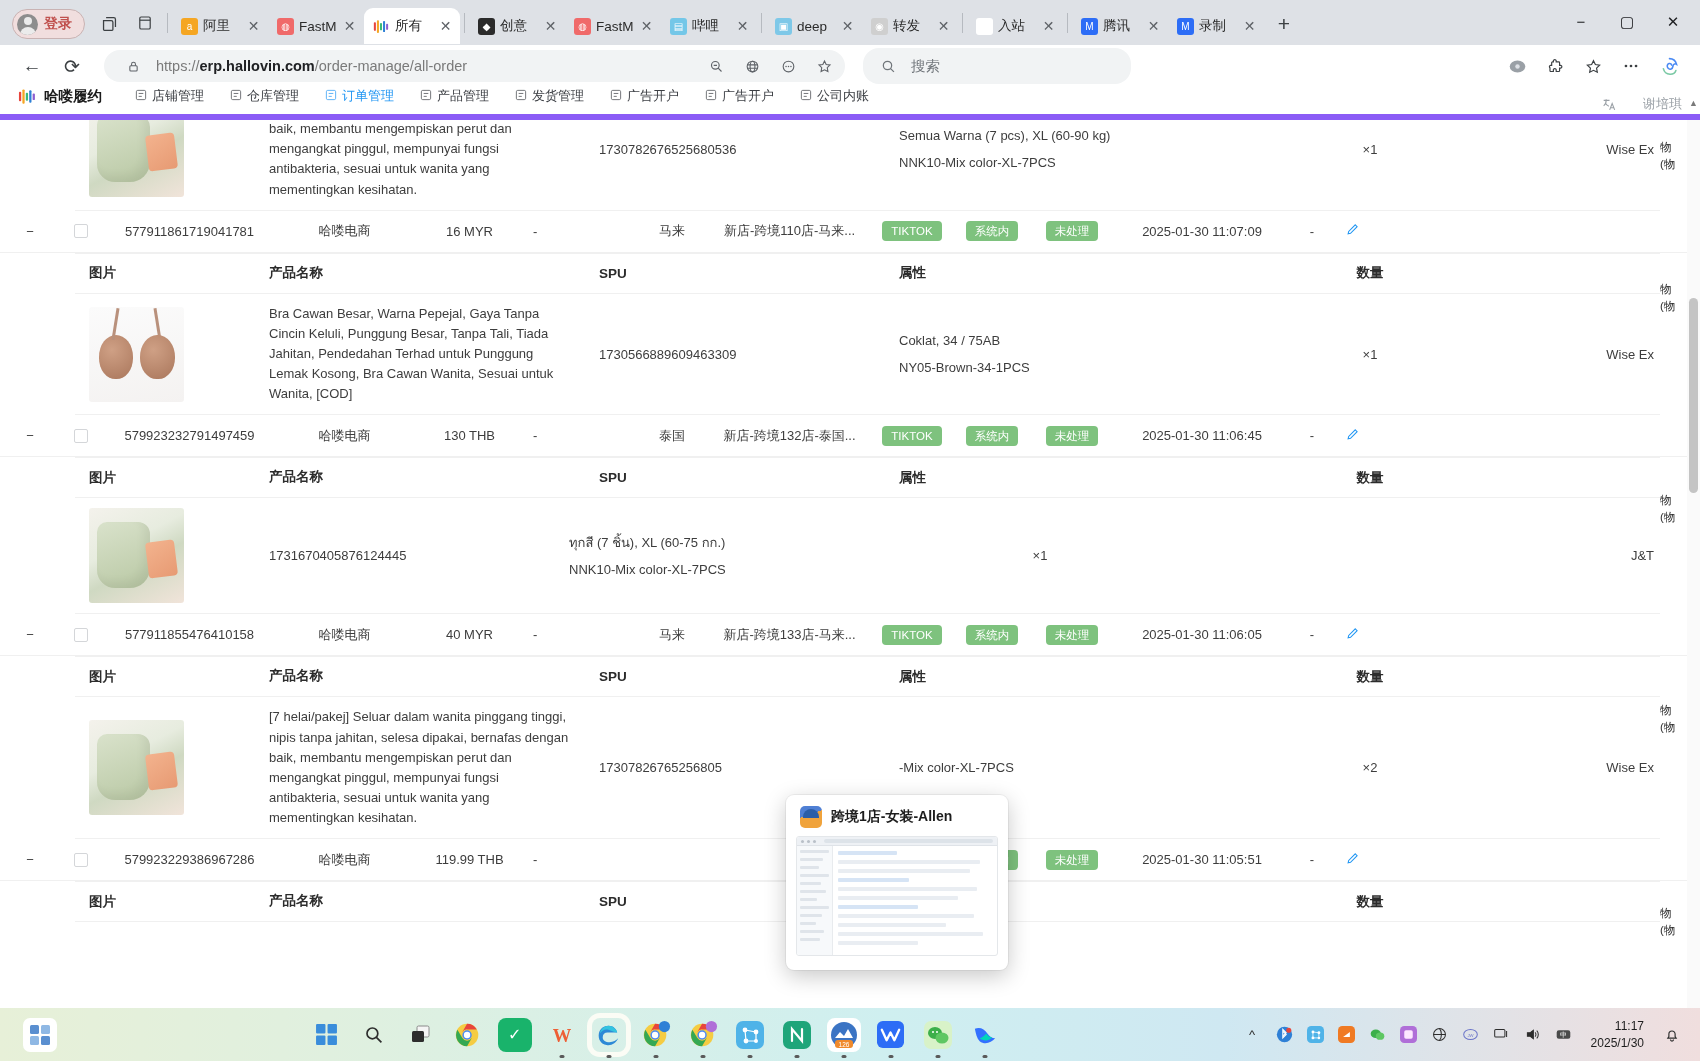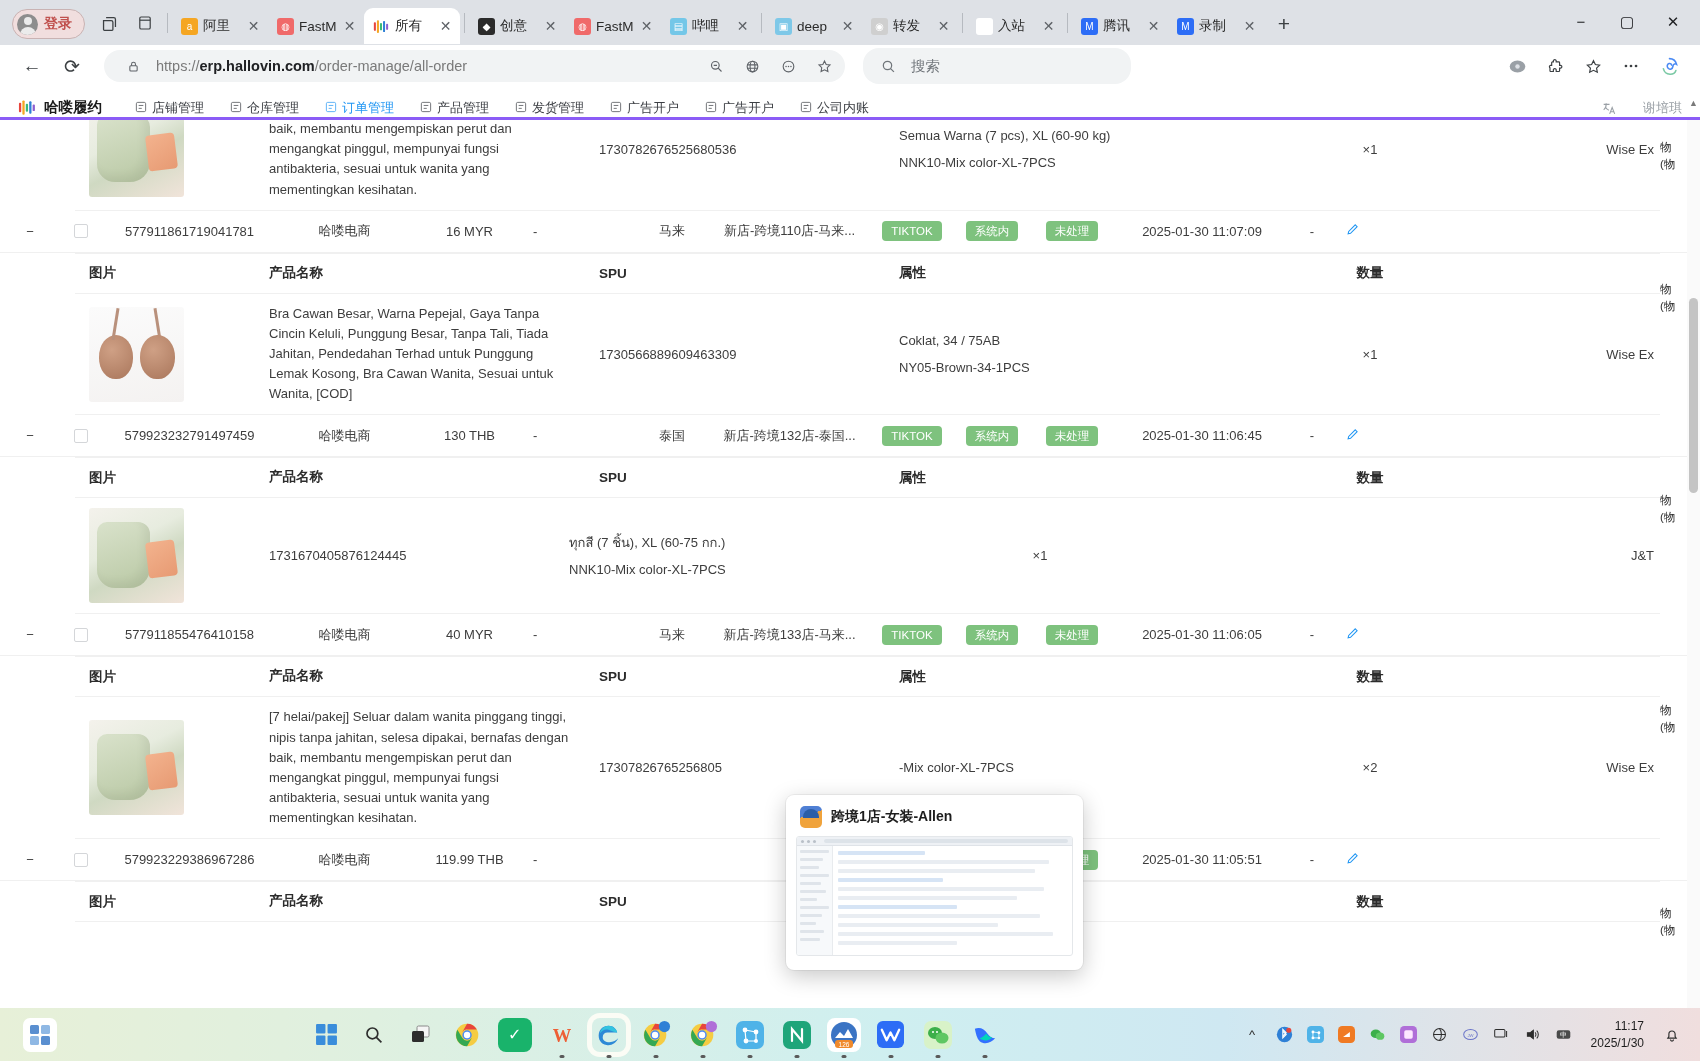--- a/index.html
+++ b/index.html
@@ -95,34 +95,34 @@
     display: flex; align-items: center; padding: 0 12px; gap: 10px;
   }
   .searchbox .ph { font-size: 14.5px; color: #70757a; }
   .right-tools { margin-left: auto; display: flex; align-items: center; gap: 4px; }
   .tool-btn { width: 34px; height: 34px; display: flex; align-items: center;
     justify-content: center; color: #3c4043; font-size: 15px; }
 
   
   .erp-header {
     position: absolute; top: 87px; left: 0; width: 1700px; height: 33px;
-    background: #ffffff; border-bottom: 3px solid #8b5cf6;
-    display: flex; align-items: flex-end; padding: 0 18px;
+    background: #ffffff; border-bottom: 6px solid #8b5cf6;
+    display: flex; align-items: flex-start; padding: 0 18px;
   }
   .brand { display: flex; align-items: center; gap: 7px; margin-right: 20px; }
   .brand-logo { width: 19px; height: 19px; display:block; }
   .brand-name { font-size: 14.5px; font-weight: bold; color: #1b1b1b; white-space: nowrap; }
   .navitem {
     display: flex; align-items: center; gap: 5px;
     font-size: 13px; color: #3c3f44; padding: 0 13px; white-space: nowrap;
   }
   .navitem.active { color: #2196f3; }
   .navitem .nicon { font-size: 11px; opacity: .75; }
   .header-right { margin-left: auto; display: flex; align-items: center; gap: 26px; }
-  .header-right .hr-item { font-size: 13px; color: #9aa0a6; display: flex; align-items: center; gap: 5px;}
+  .header-right .hr-item { font-size: 13px; color: #9aa0a6; display: flex; align-items: center; gap: 5px; margin-top: 8px;}
 
   
   .content {
     position: absolute; top: 120px; left: 0; width: 1700px; height: 888px;
     background: #ffffff; overflow: hidden;
   }
   .table-wrap { position: relative; width: 1700px; }
 
   
   .sub-block {
@@ -228,21 +228,21 @@
   }
   .scrollbar-thumb {
     position: absolute; right: 2px; top: 178px; width: 9px; height: 195px;
     background: #c4c4c4; border-radius: 5px;
   }
   .scroll-arrow { position: absolute; right: 1px; width: 11px; text-align: center;
     font-size: 9px; color: #7a7a7a; }
 
   
   .popup-card {
-    position: absolute; left: 786px; top: 795px; width: 297px; height: 175px;
+    position: absolute; left: 786px; top: 795px; width: 222px; height: 175px;
     background: #ffffff; border-radius: 8px;
     box-shadow: 0 6px 22px rgba(0,0,0,.22), 0 0 0 1px rgba(0,0,0,.05);
     overflow: hidden; z-index: 40;
   }
   .popup-head { display: flex; align-items: center; gap: 9px; padding: 11px 12px 8px 14px; }
   .popup-ic {
     width: 22px; height: 22px; border-radius: 5px; flex: none;
     background: linear-gradient(160deg,#4f7fd4 40%,#f0a33c 40%);
     position: relative; overflow: hidden;
   }

